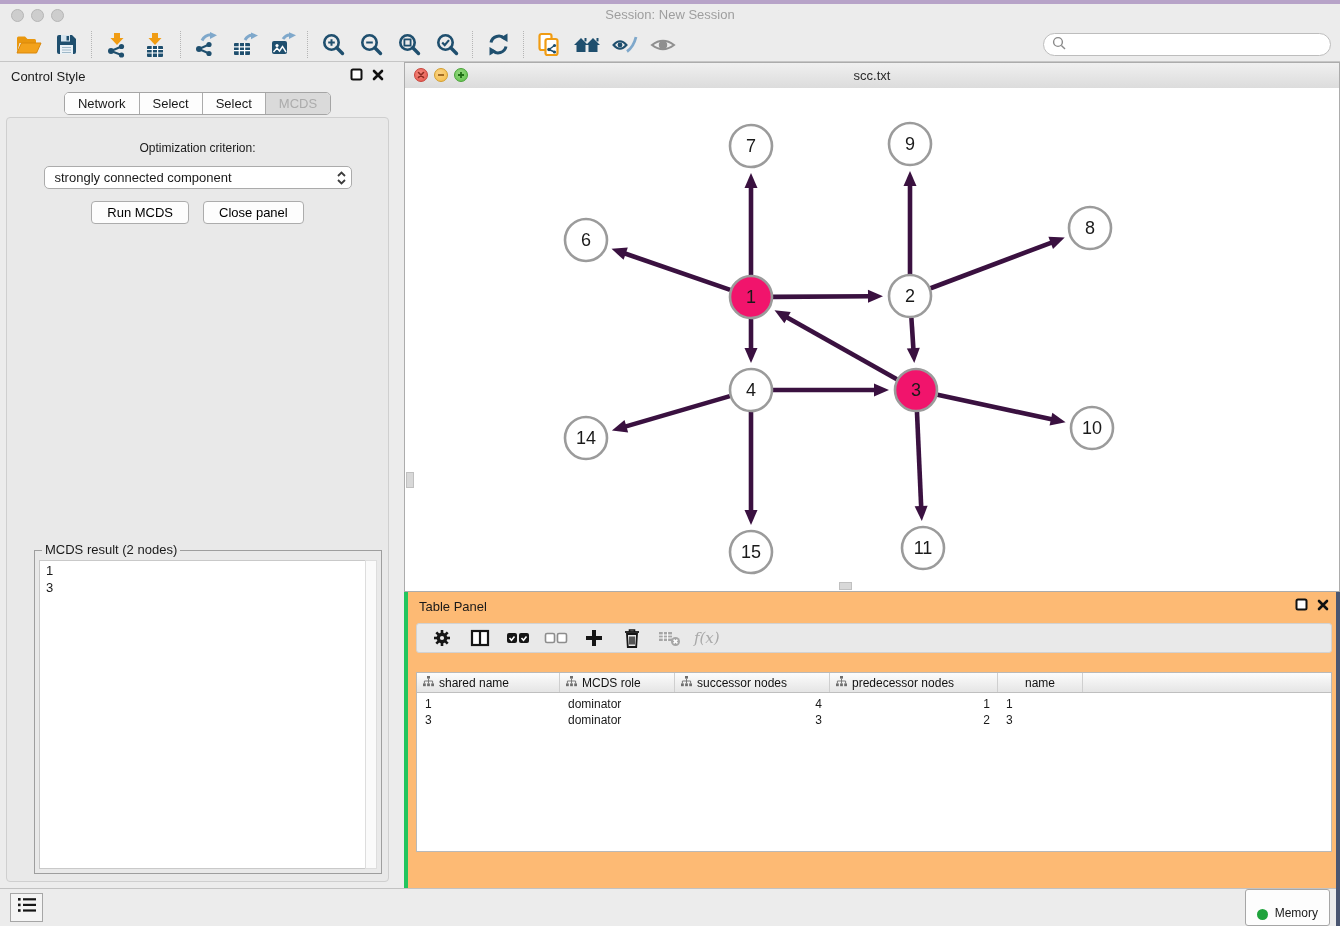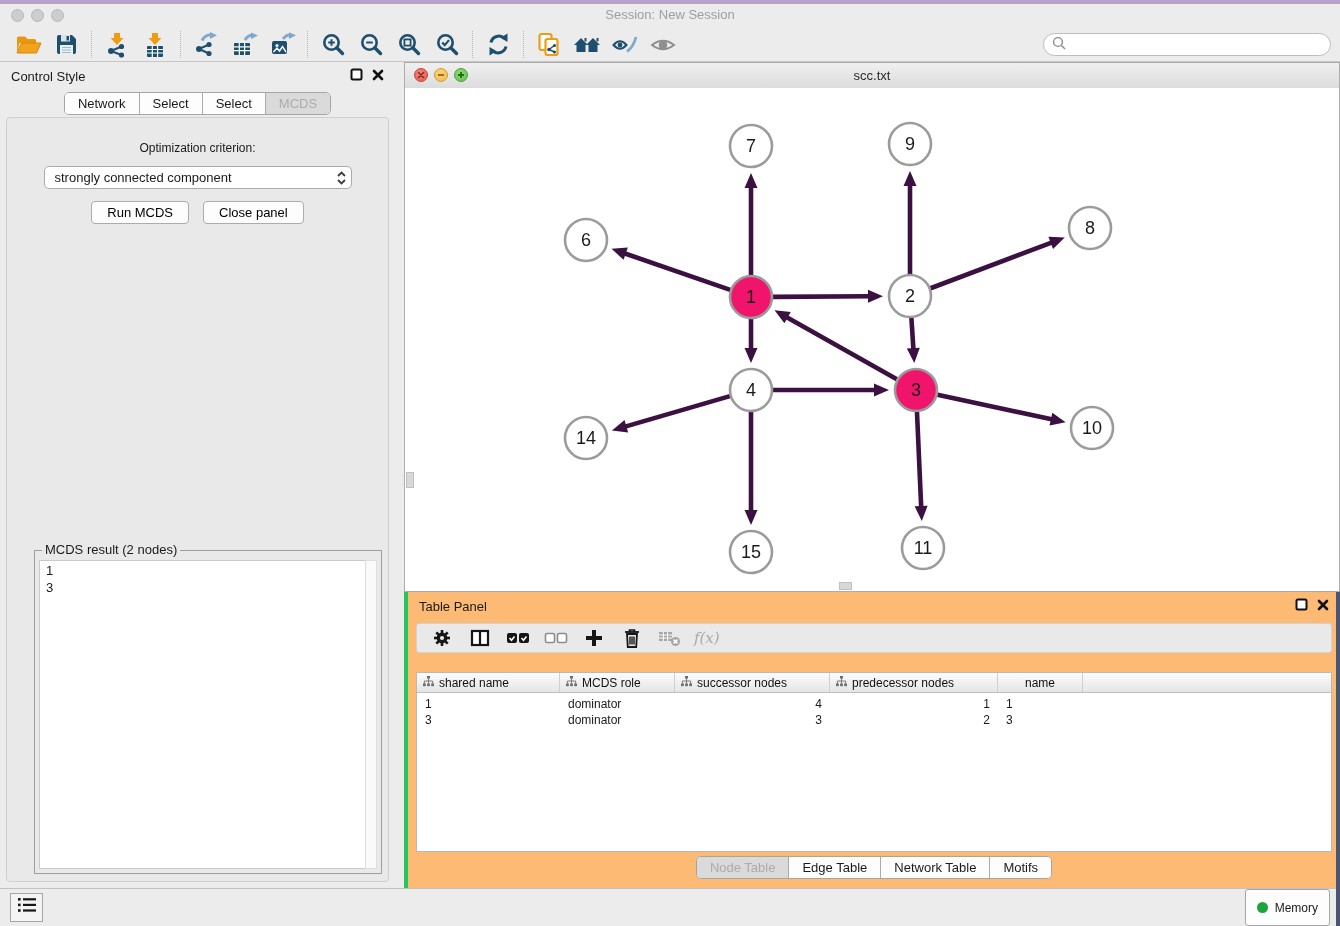--- a/index.html
+++ b/index.html
@@ -69,21 +69,21 @@
   .tr{display:flex;height:16px;align-items:center;font-size:12px;}
   .tr:first-child{margin-top:3px;}
   .td{box-sizing:border-box;padding:0 8px;white-space:nowrap;overflow:hidden;}
   .td.right{text-align:right;}
   .tp-tabs{position:absolute;left:0;right:0;bottom:9px;display:flex;justify-content:center;}
   
   .statusbar{position:absolute;left:0;right:0;bottom:0;height:38px;background:#ECECEC;border-top:1px solid #C2C2C2;
              display:flex;align-items:center;padding:0 10px;box-sizing:border-box;}
   .list-btn{width:31px;height:27px;background:#F4F4F4;border:1px solid #A6A6A6;display:flex;align-items:center;justify-content:center;}
   .memory-btn{margin-left:auto;height:25px;background:#FDFDFD;border:1px solid #A6A6A6;border-radius:3px;
-              display:flex;align-items:center;gap:7px;padding:5px 11px;font-size:12px;}
+              display:flex;align-items:flex-end;gap:7px;padding:5px 11px;font-size:12px;}
   .mem-dot{width:11px;height:11px;border-radius:50%;background:#1FA33C;}
   .right-sliver{position:absolute;right:0;top:592px;bottom:0;width:4px;background:#46527159;background:#4A5671;}
 </style>
 </head>
 <body>
 
 <div class="app">
   <div class="top-strip"></div>
 
   <div class="titlebar">
@@ -541,28 +541,20 @@
           </div>
           <div class="tr">
             <div class="td" style="width: 143px;">3</div>
             <div class="td" style="width: 115px;">dominator</div>
             <div class="td right" style="width: 155px;">3</div>
             <div class="td right" style="width: 168px;">2</div>
             <div class="td" style="width: 85px;">3</div>
           </div>
         </div>
     </div>
-    <div class="tp-tabs">
-        <div class="tabgroup">
-          <span class="tab active">Node Table</span>
-          <span class="tab">Edge Table</span>
-          <span class="tab">Network Table</span>
-          <span class="tab">Motifs</span>
-        </div>
-      </div>
   </div>
 
   <div class="statusbar">
     <div class="list-btn">
       <span><svg width="18" height="15" viewBox="0 0 18 15">
             <g fill="#161616">
               <rect x="0" y="0" width="2.6" height="2.6"></rect>
               <rect x="0" y="5.6" width="2.6" height="2.6"></rect>
               <rect x="0" y="11.2" width="2.6" height="2.6"></rect>
             </g>

